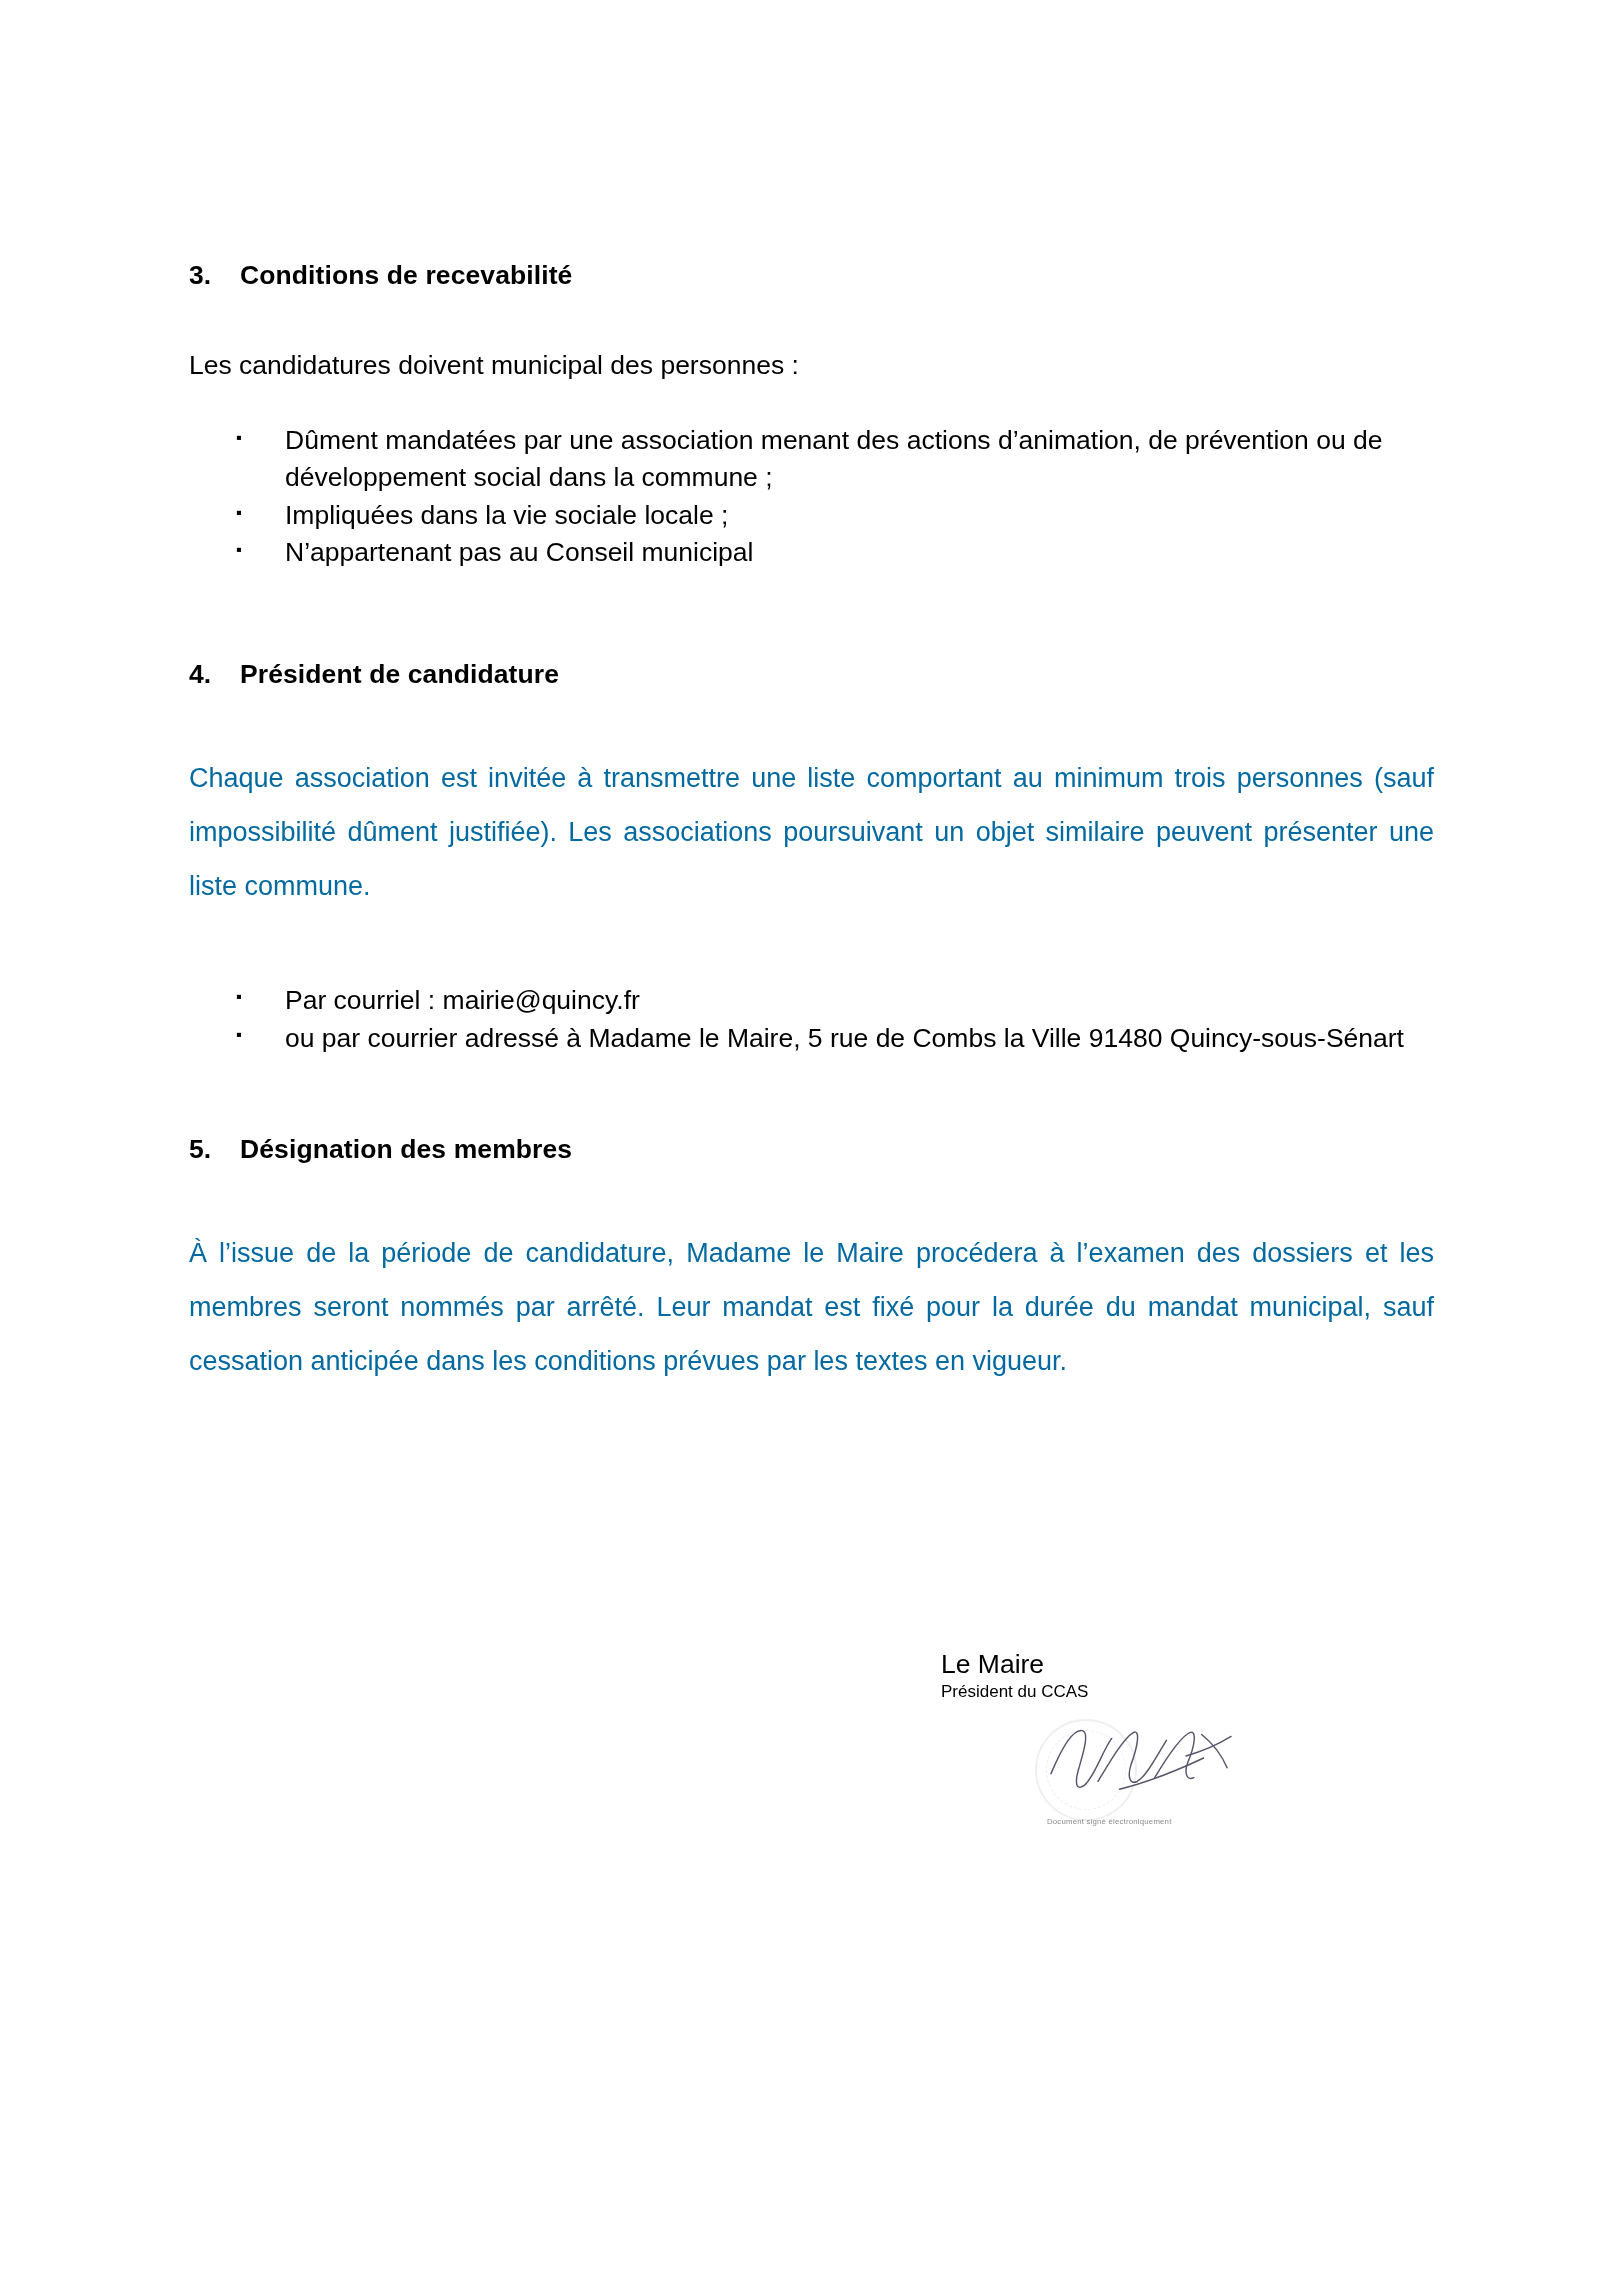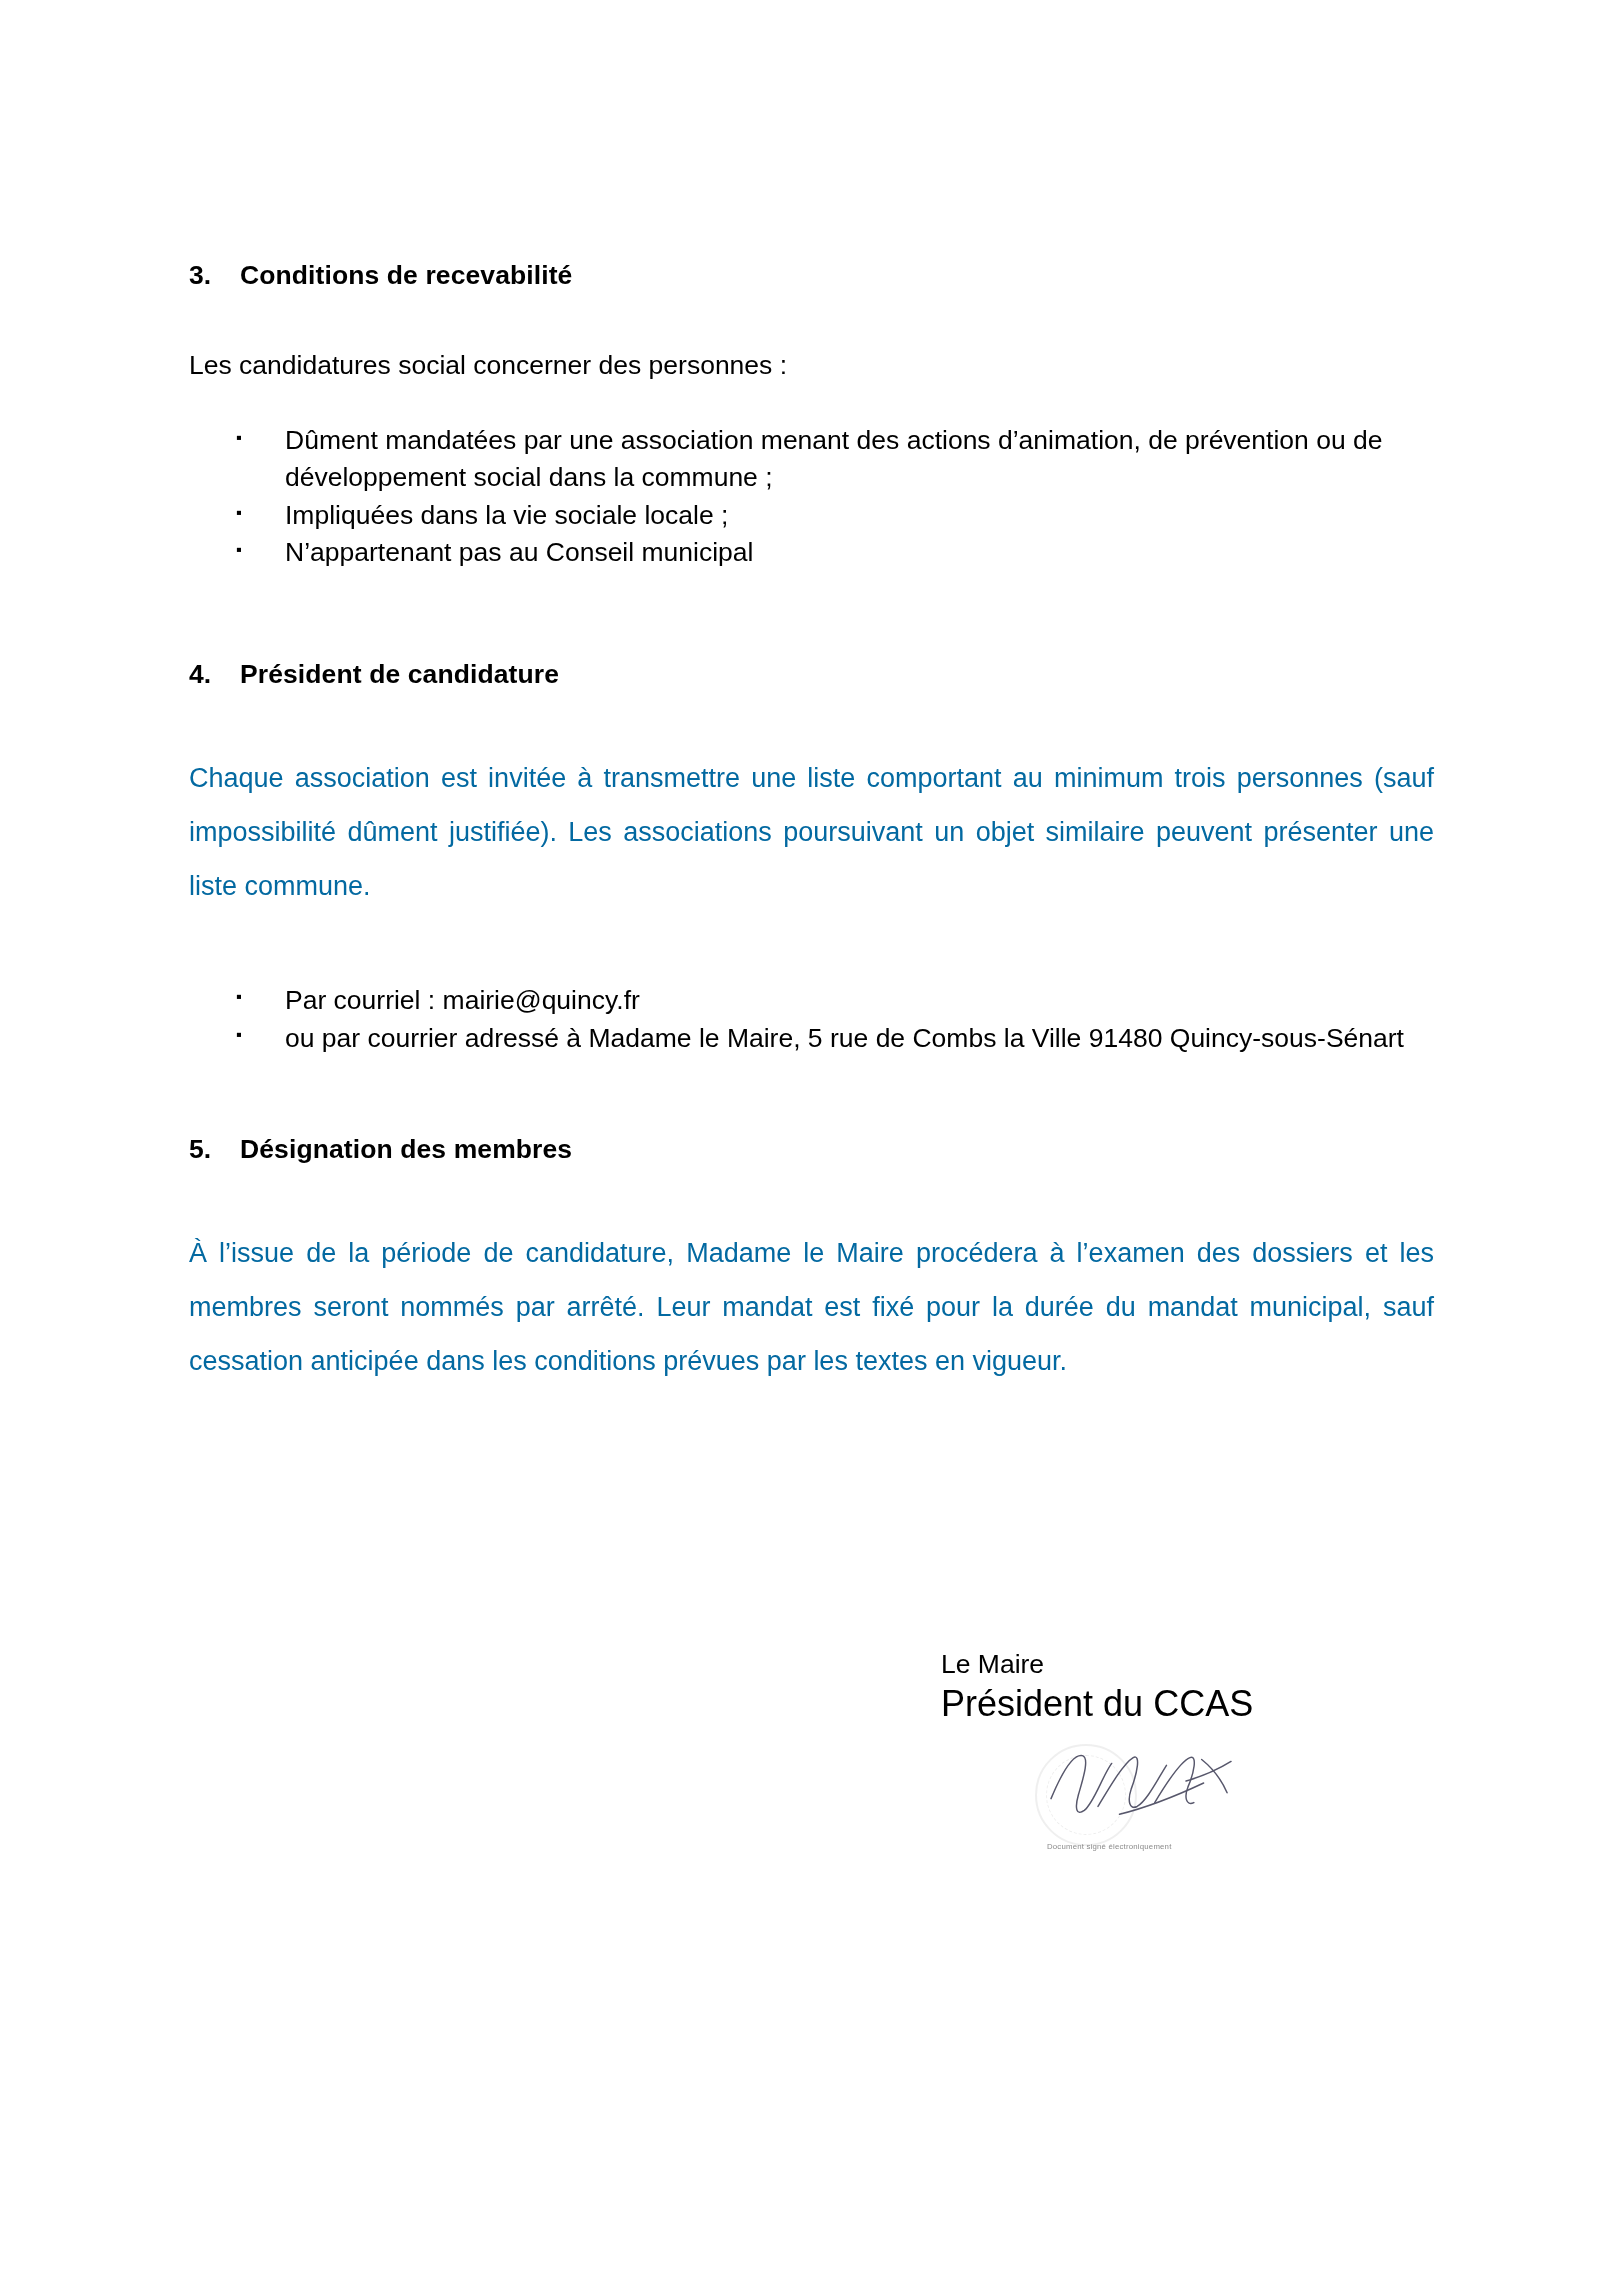--- a/index.html
+++ b/index.html
@@ -97,21 +97,21 @@
     left: 941px;
     top: 1647px;
     width: 549px;
   }
   .sig-line1 {
     font-size: 26.5px;
     color: #000000;
     line-height: 1.3;
   }
   .sig-line2 {
-    font-size: 36px;
+    font-size: 17px;
     color: #000000;
     line-height: 1.3;
   }
   .esign {
     position: relative;
     margin-top: 23.5px;
     margin-left: -49px;
     width: 412px;
     height: 94px;
   }
@@ -178,21 +178,21 @@
 <div class="page">
   <div class="content">
 
     <div class="heading">
       <span class="num">3.</span>
       <span class="htext">Conditions de recevabilité</span>
     </div>
 
     <div class="spacer-lg"></div>
 
-    <div class="para">Les candidatures social concerner des personnes :</div>
+    <div class="para">Les candidatures doivent municipal des personnes :</div>
 
     <div class="spacer-md"></div>
 
     <ul class="bullets">
       <li>
         <span class="marker">▪</span>
         <span>Dûment mandatées par une association menant des actions d’animation, de prévention ou de développement social dans la commune ;</span>
       </li>
       <li>
         <span class="marker">▪</span>

